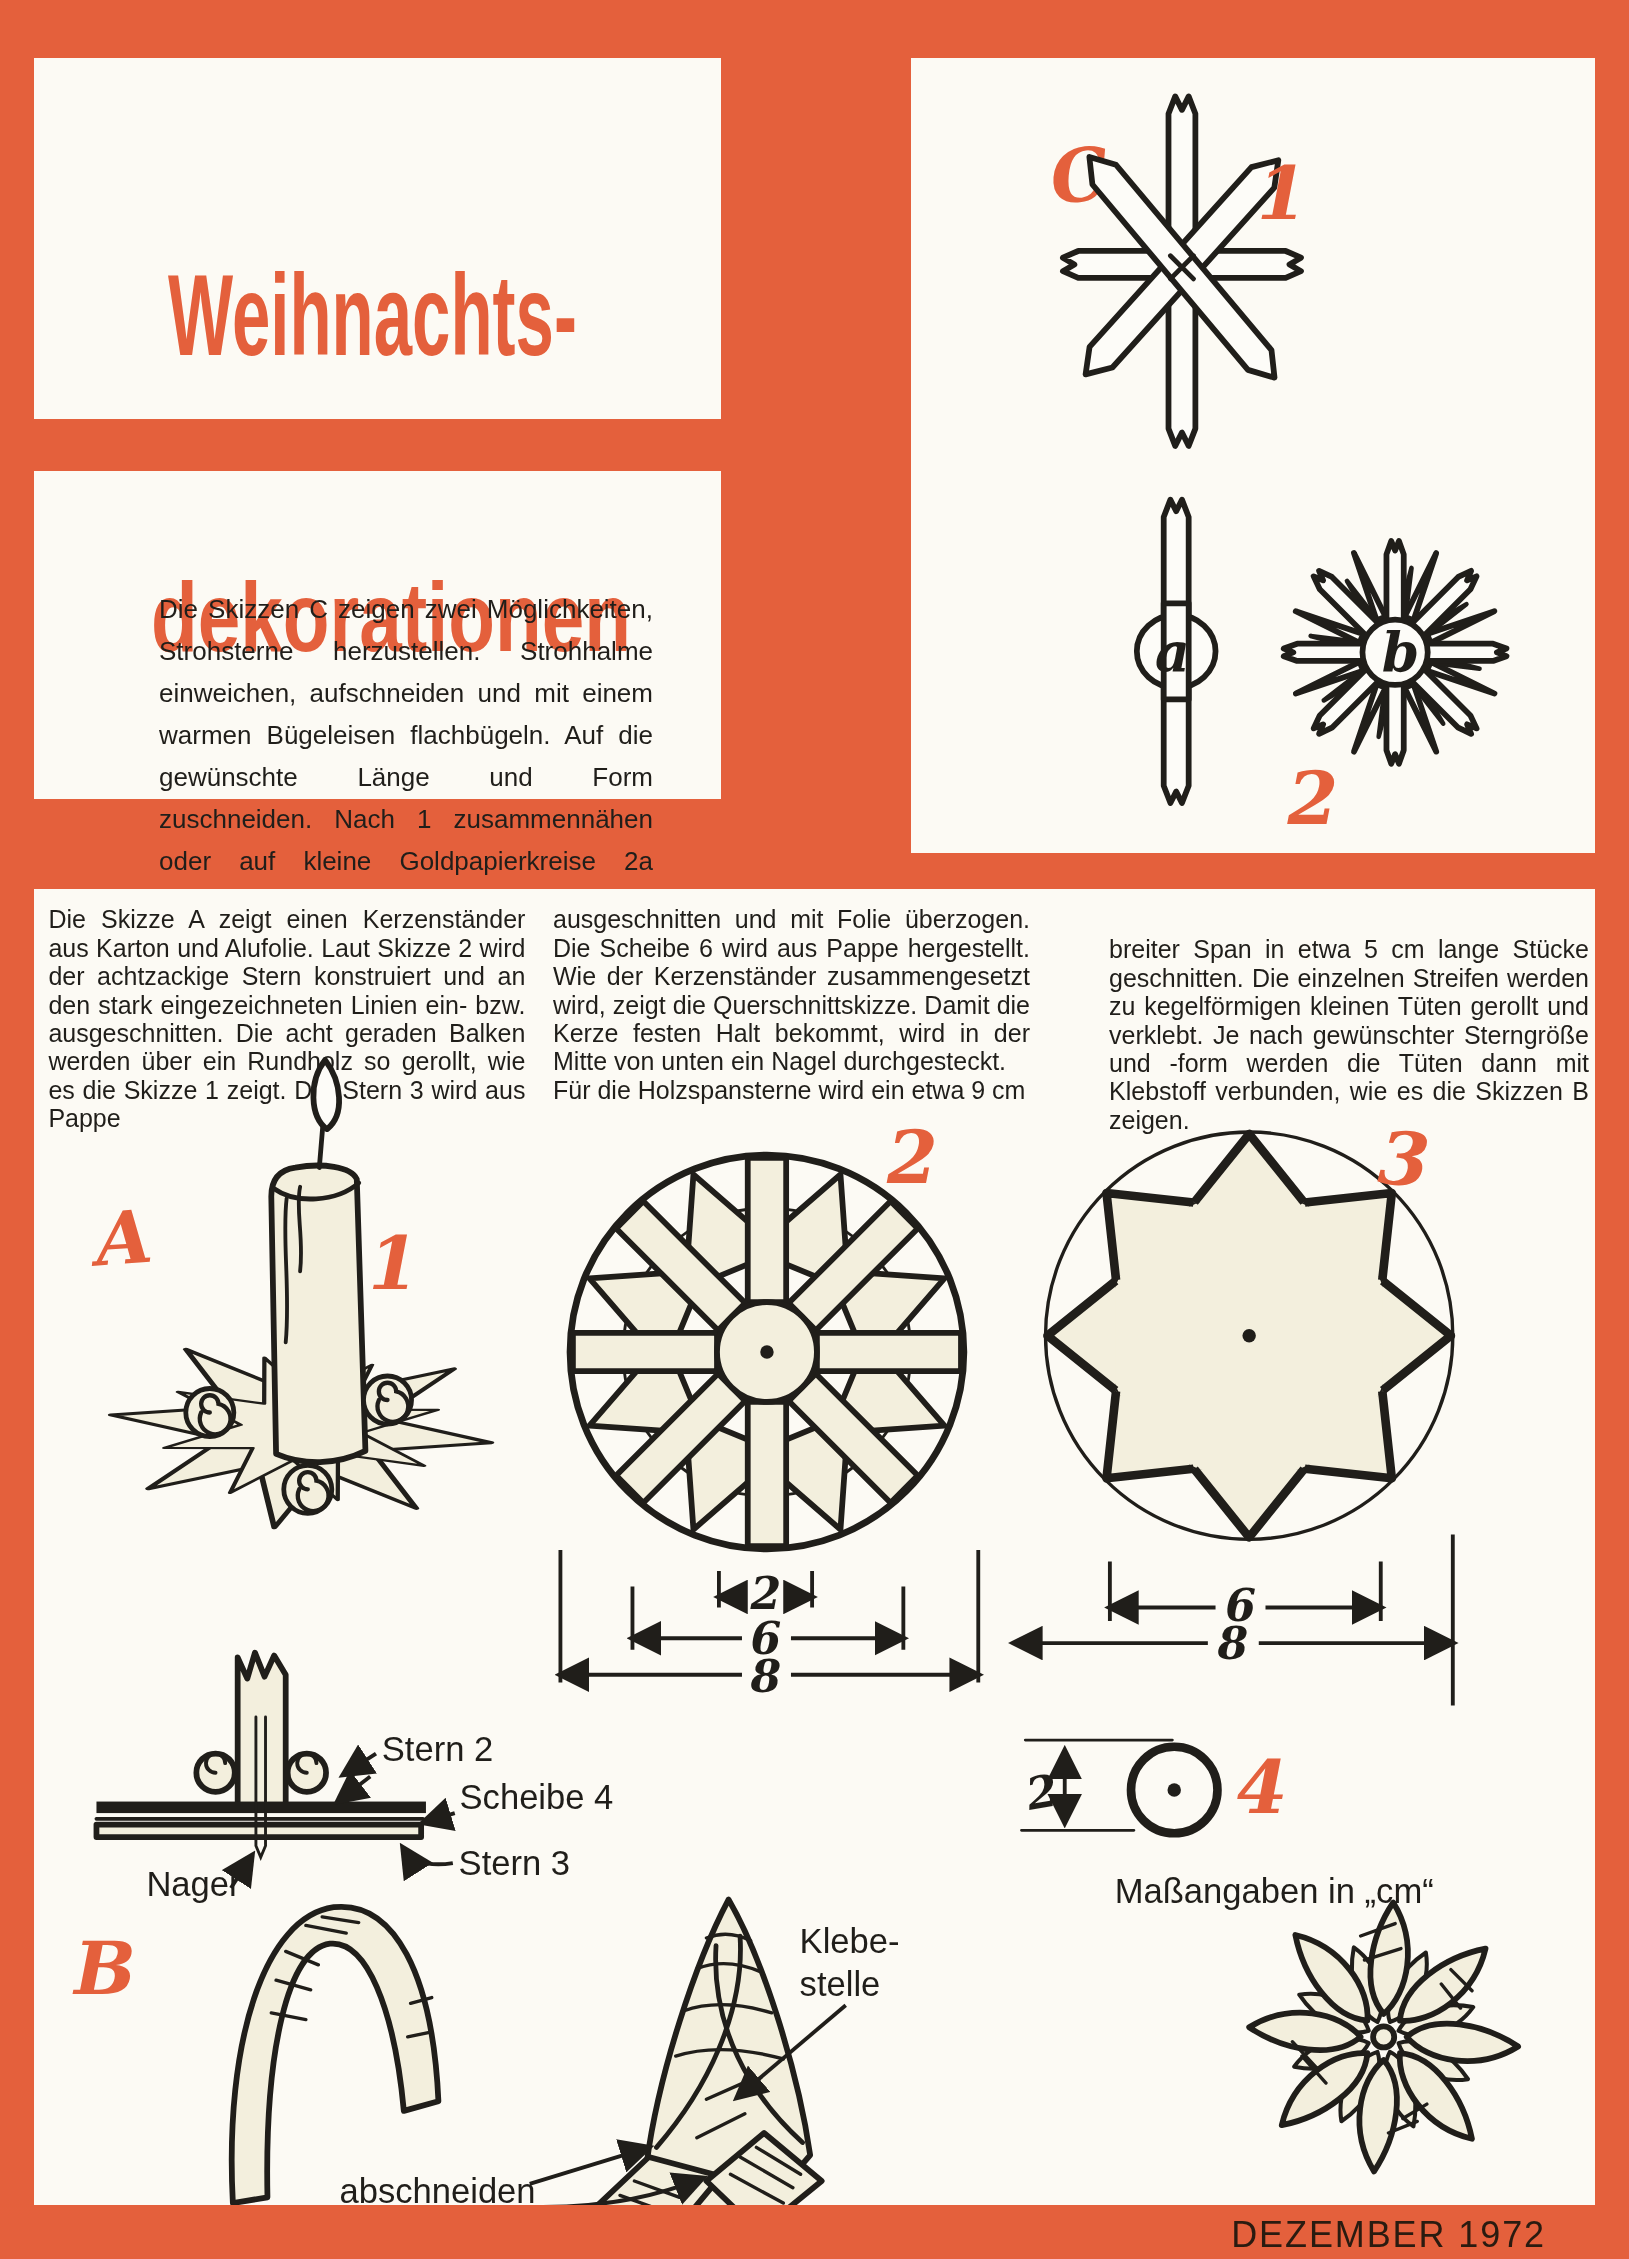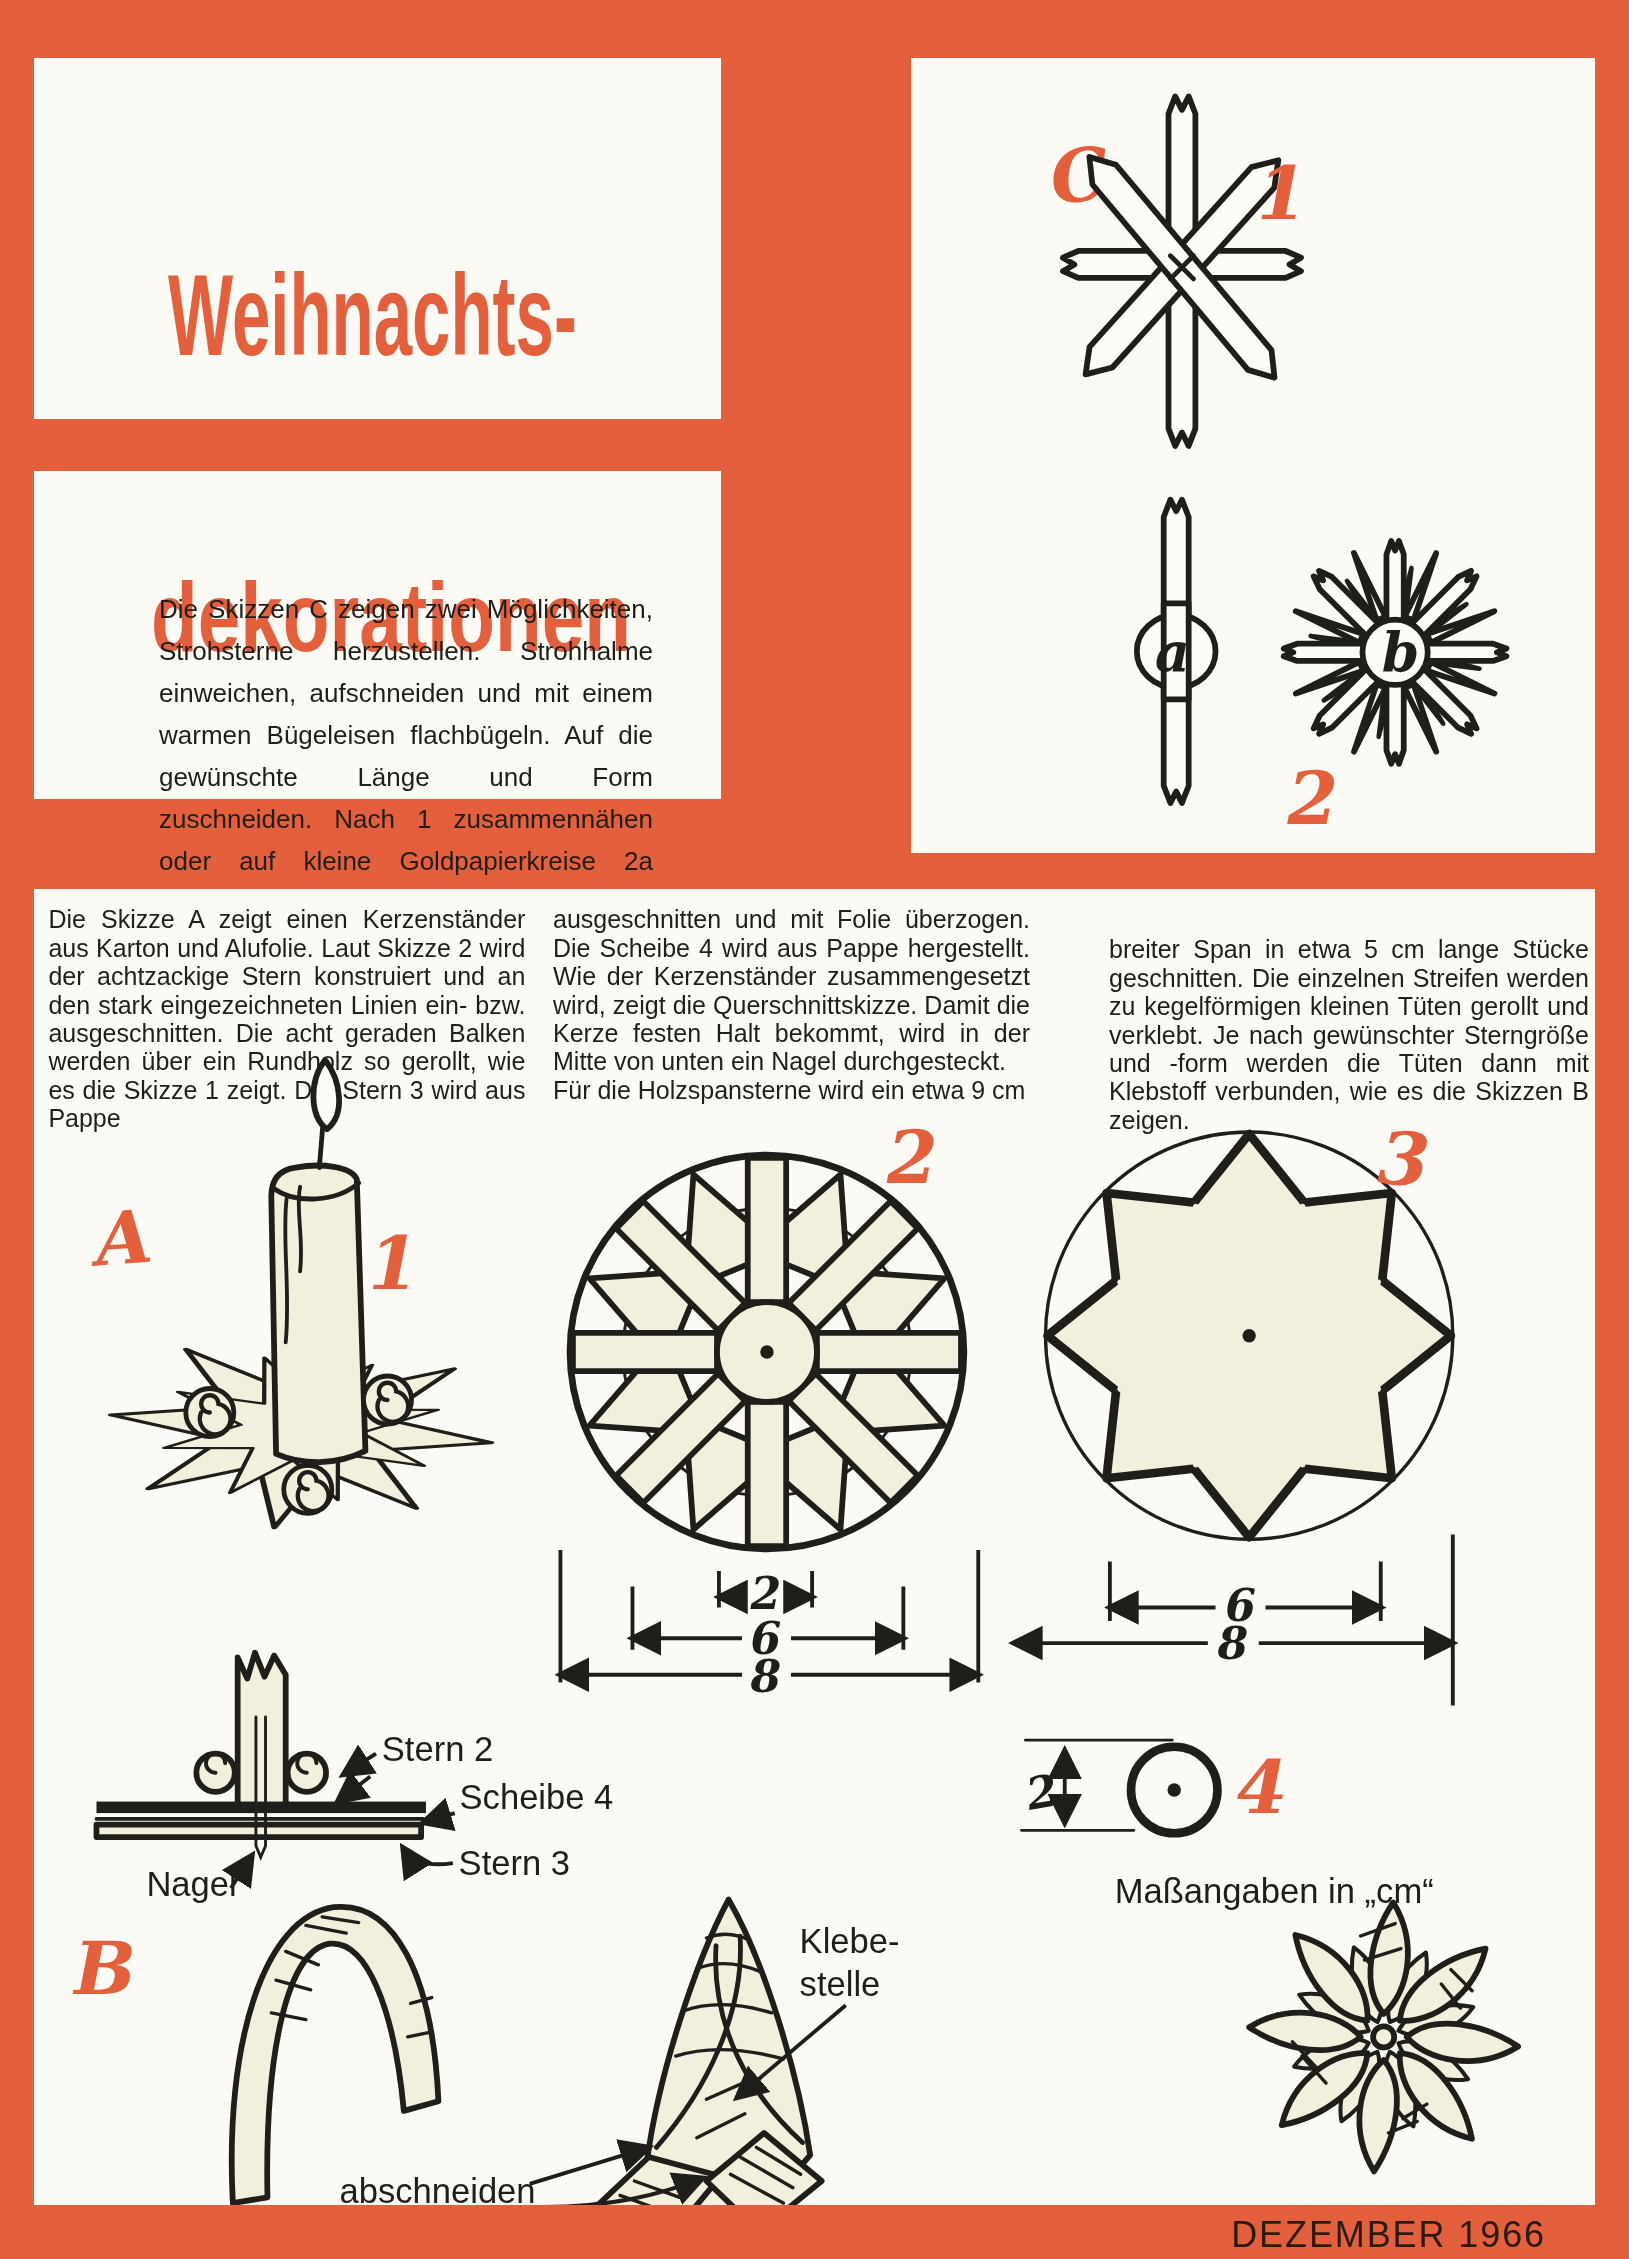--- a/index.html
+++ b/index.html
@@ -106,21 +106,21 @@
         </g>
         <text class="handink" x="490" y="638" font-size="54">b</text>
       </g>
       <text class="holabel" x="392" y="798" font-size="76">2</text>
     </svg>
   </section>
 
   <section class="panel" id="panel-main">
     <p class="col" id="col1">Die Skizze A zeigt einen Kerzenständer aus Karton und Alufolie. Laut Skizze 2 wird der achtzackige Stern konstruiert und an den stark eingezeichneten Linien ein- bzw. ausgeschnitten. Die acht geraden Balken werden über ein Rundholz so gerollt, wie es die Skizze 1 zeigt. Der Stern 3 wird aus Pappe</p>
     <div class="col" id="col2">
-      <p>ausgeschnitten und mit Folie überzogen. Die Scheibe 4 wird aus Pappe hergestellt. Wie der Kerzenständer zusammengesetzt wird, zeigt die Querschnittskizze. Damit die Kerze festen Halt bekommt, wird in der Mitte von unten ein Nagel durchgesteckt.</p>
+      <p>ausgeschnitten und mit Folie überzogen. Die Scheibe 6 wird aus Pappe hergestellt. Wie der Kerzenständer zusammengesetzt wird, zeigt die Querschnittskizze. Damit die Kerze festen Halt bekommt, wird in der Mitte von unten ein Nagel durchgesteckt.</p>
       <p>Für die Holzspansterne wird ein etwa 9 cm</p>
     </div>
     <p class="col" id="col3">breiter Span in etwa 5 cm lange Stücke geschnitten. Die einzelnen Streifen werden zu kegelförmigen kleinen Tüten gerollt und verklebt. Je nach gewünschter Sterngröße und -form werden die Tüten dann mit Klebstoff verbunden, wie es die Skizzen B zeigen.</p>
 
     <svg class="art" width="1561" height="1316" viewBox="0 0 1625 1370">
       <defs>
         <marker id="ah" markerWidth="9" markerHeight="9" refX="7.5" refY="4.5" orient="auto-start-reverse">
           <path d="M0 0 L9 4.5 L0 9 Z" fill="#201e1a"></path>
         </marker>
         <path id="c2bar" d="M-20 -202 L20 -202 L20 -52 L-20 -52 Z"></path>
@@ -290,16 +290,16 @@
         <use href="#petal" class="cream" stroke-width="5.5" transform="rotate(270)"></use>
         <use href="#petal" class="cream" stroke-width="5.5" transform="rotate(315)"></use>
         <path class="hatch" d="M-20 -80 L18 -92 M-24 -105 L12 -118 M60 -55 L80 -30 M70 -70 L92 -48
                                M-85 20 L-60 48 M-95 5 L-70 32 M20 85 L45 70 M5 100 L35 88"></path>
         <circle r="11" class="cream" stroke-width="4"></circle>
       </g>
     </svg>
   </section>
 
   <footer>
-    <span class="footer-text">DEZEMBER 1966</span>
+    <span class="footer-text">DEZEMBER 1972</span>
   </footer>
 </div>
 
 
 </body></html>

